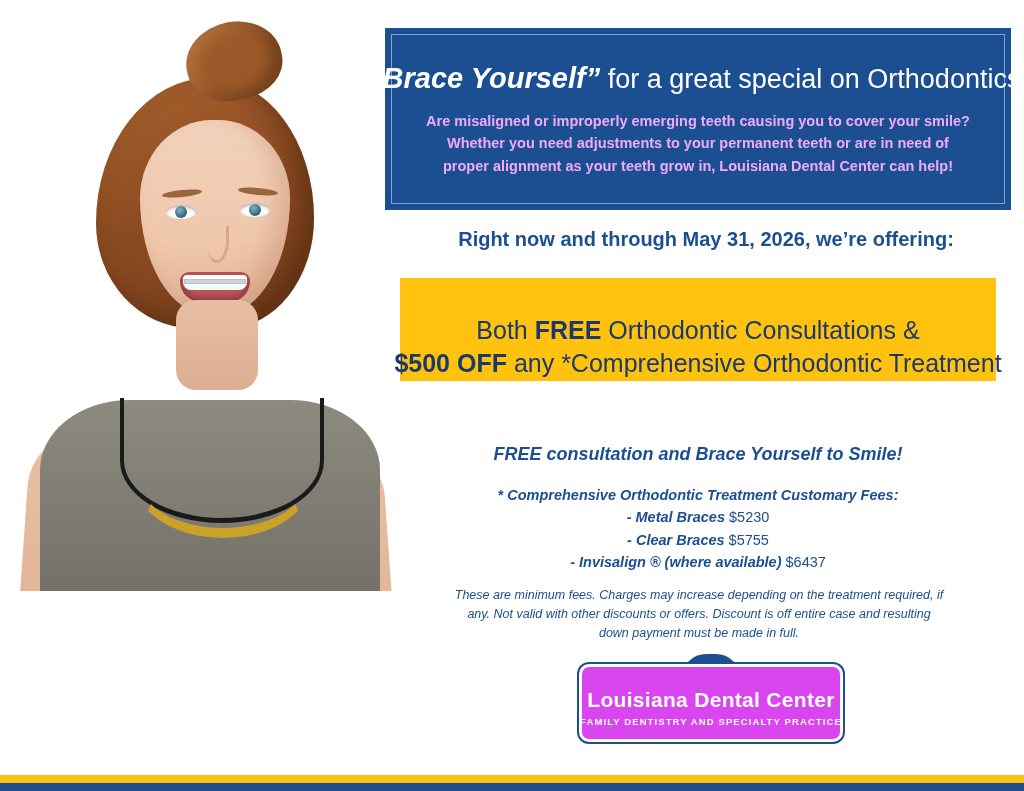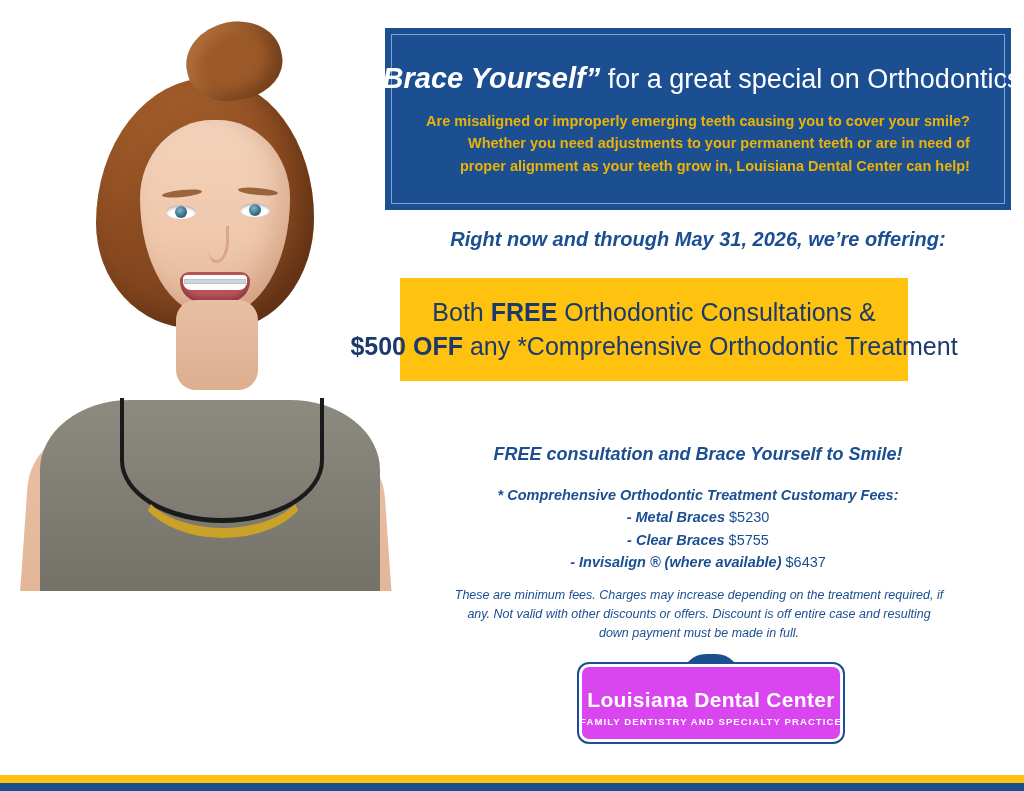--- a/index.html
+++ b/index.html
@@ -261,52 +261,51 @@
     line-height: 1.2;
     margin-bottom: 14px;
     white-space: nowrap;
   }
   .headline .quote {
     font-weight: bold;
     font-style: italic;
     font-size: 29px;
   }
   .subcopy {
-    color: #eab308;
+    color: #f0abfc;
     font-size: 14.5px;
     line-height: 1.55;
-    text-align: right;
+    text-align: center;
     font-weight: bold;
   }
 
   
   .lead-in {
     position: absolute;
-    left: 0;
+    left: 8px;
     top: 228px;
     width: 626px;
     text-align: center;
     color: #1b4f91;
     font-size: 20px;
     font-weight: bold;
-    font-style: italic;
   }
 
   
   .yellow-box {
     position: absolute;
     left: 15px;
     top: 278px;
-    width: 508px;
+    width: 596px;
     height: 103px;
     background: #ffc20e;
     display: flex;
     flex-direction: column;
     align-items: center;
-    justify-content: center;
+    justify-content: flex-end;
   }
   .yellow-line {
     color: #1b3a6b;
     font-size: 25px;
     line-height: 1.35;
     text-align: center;
     white-space: nowrap;
   }
   .yellow-line b { font-weight: bold; }
 

